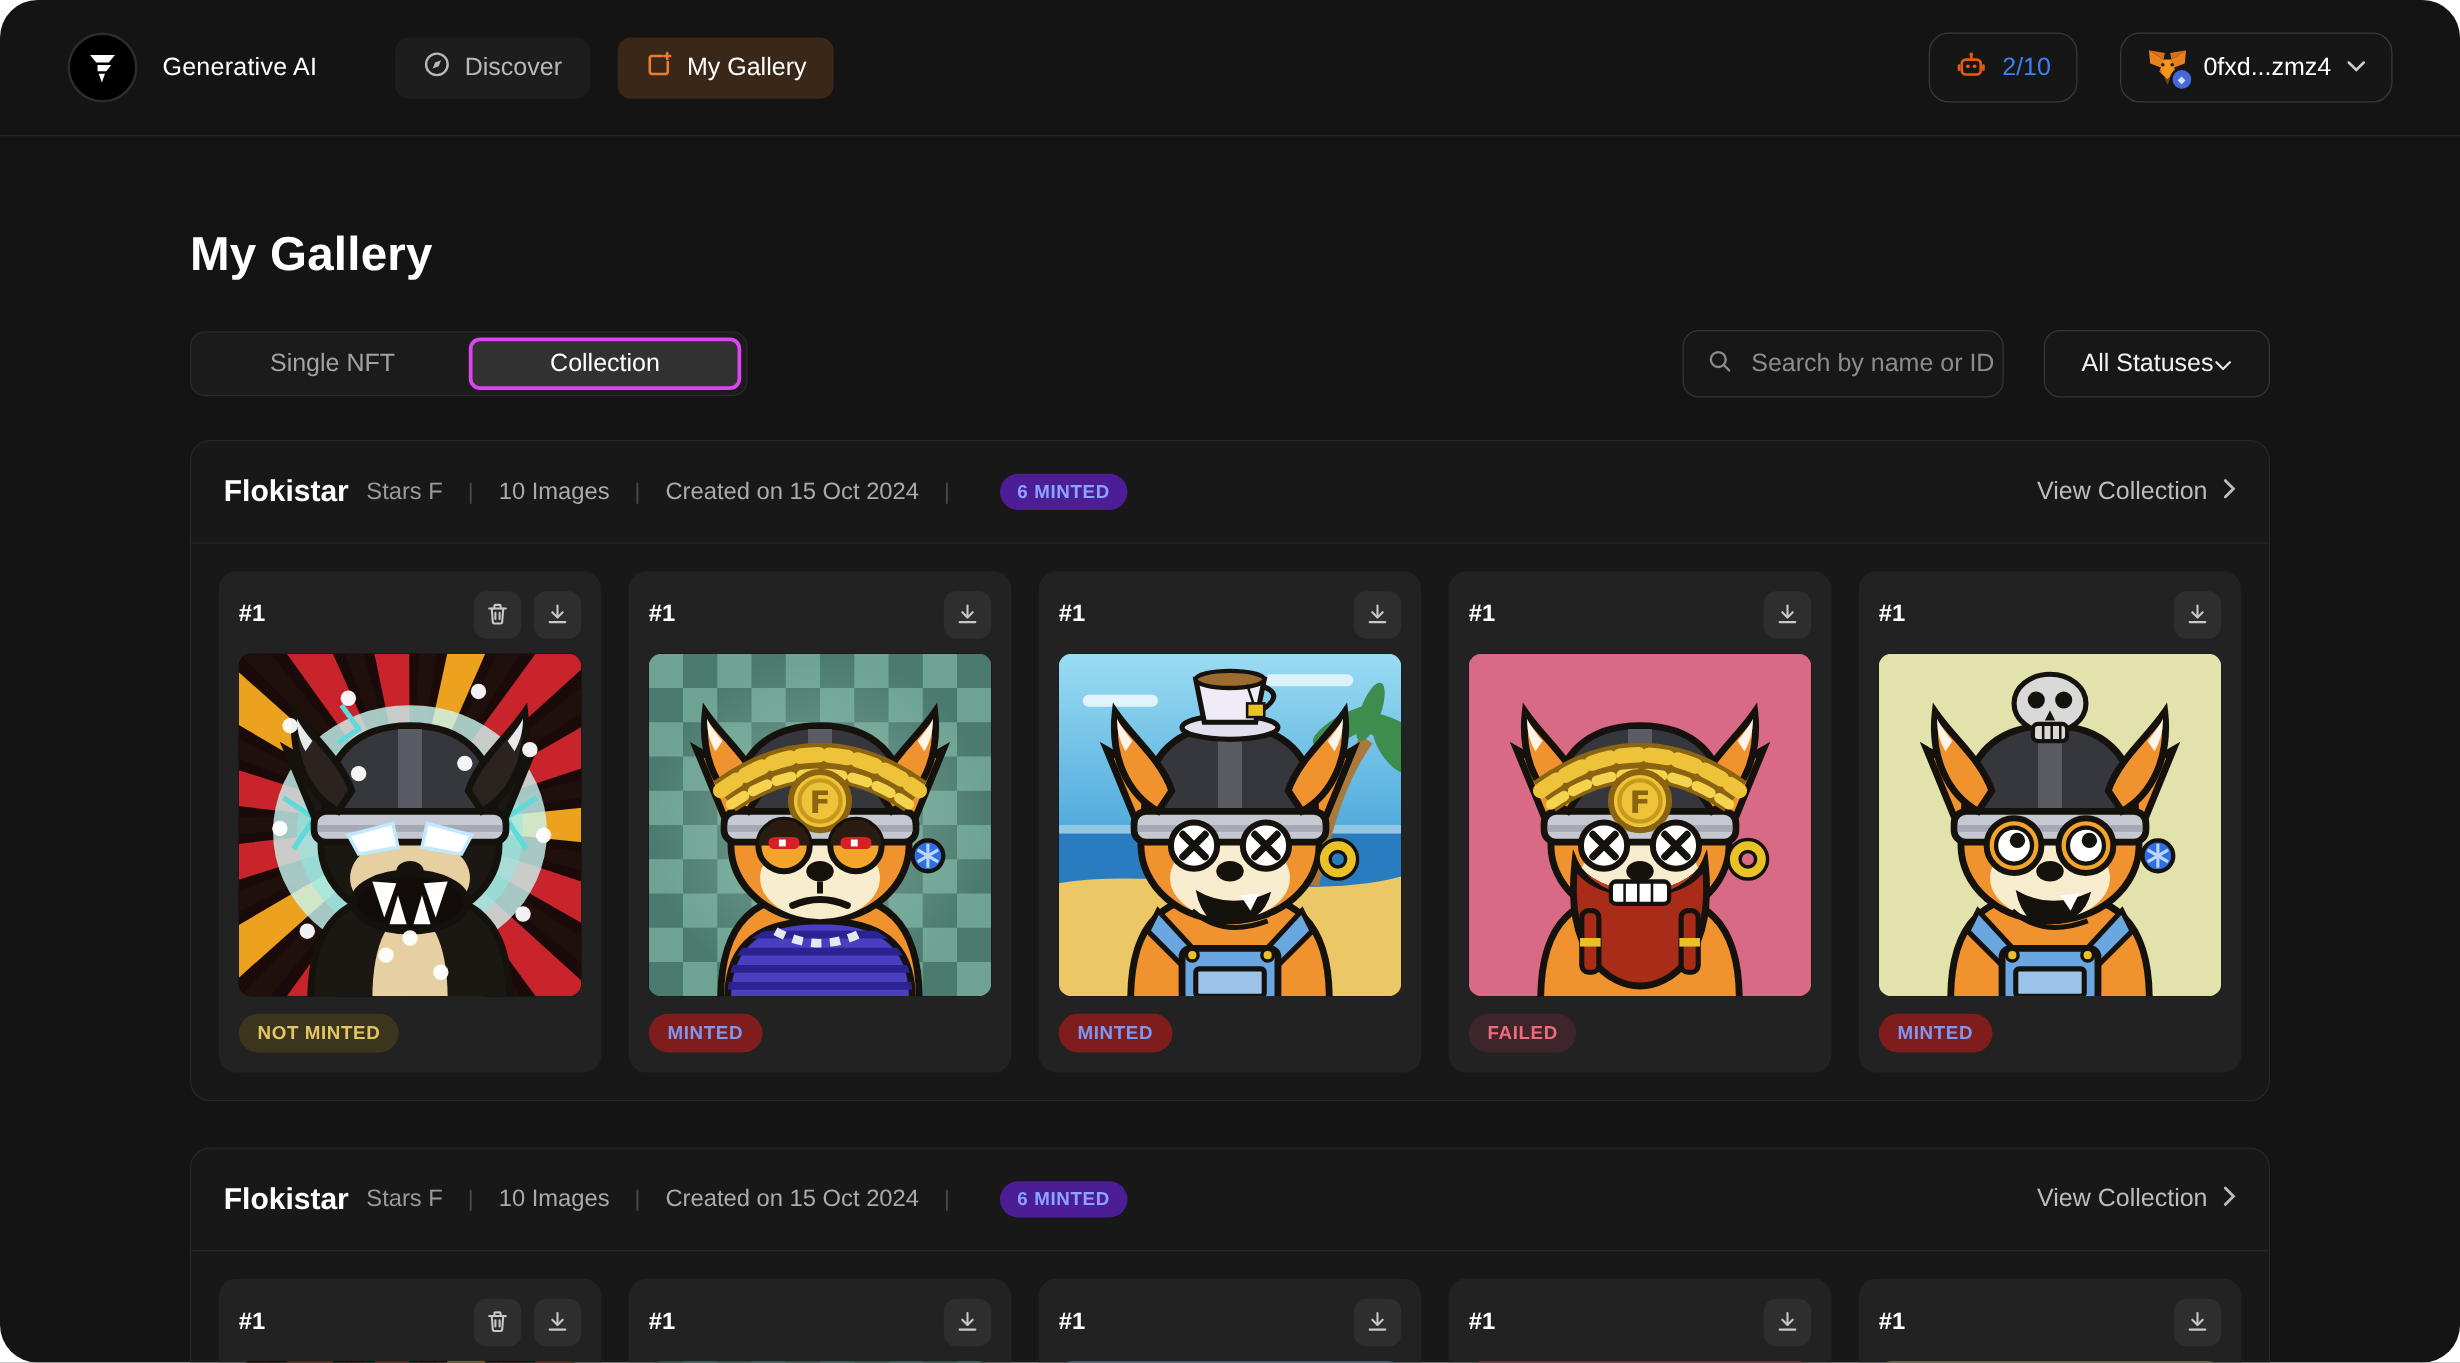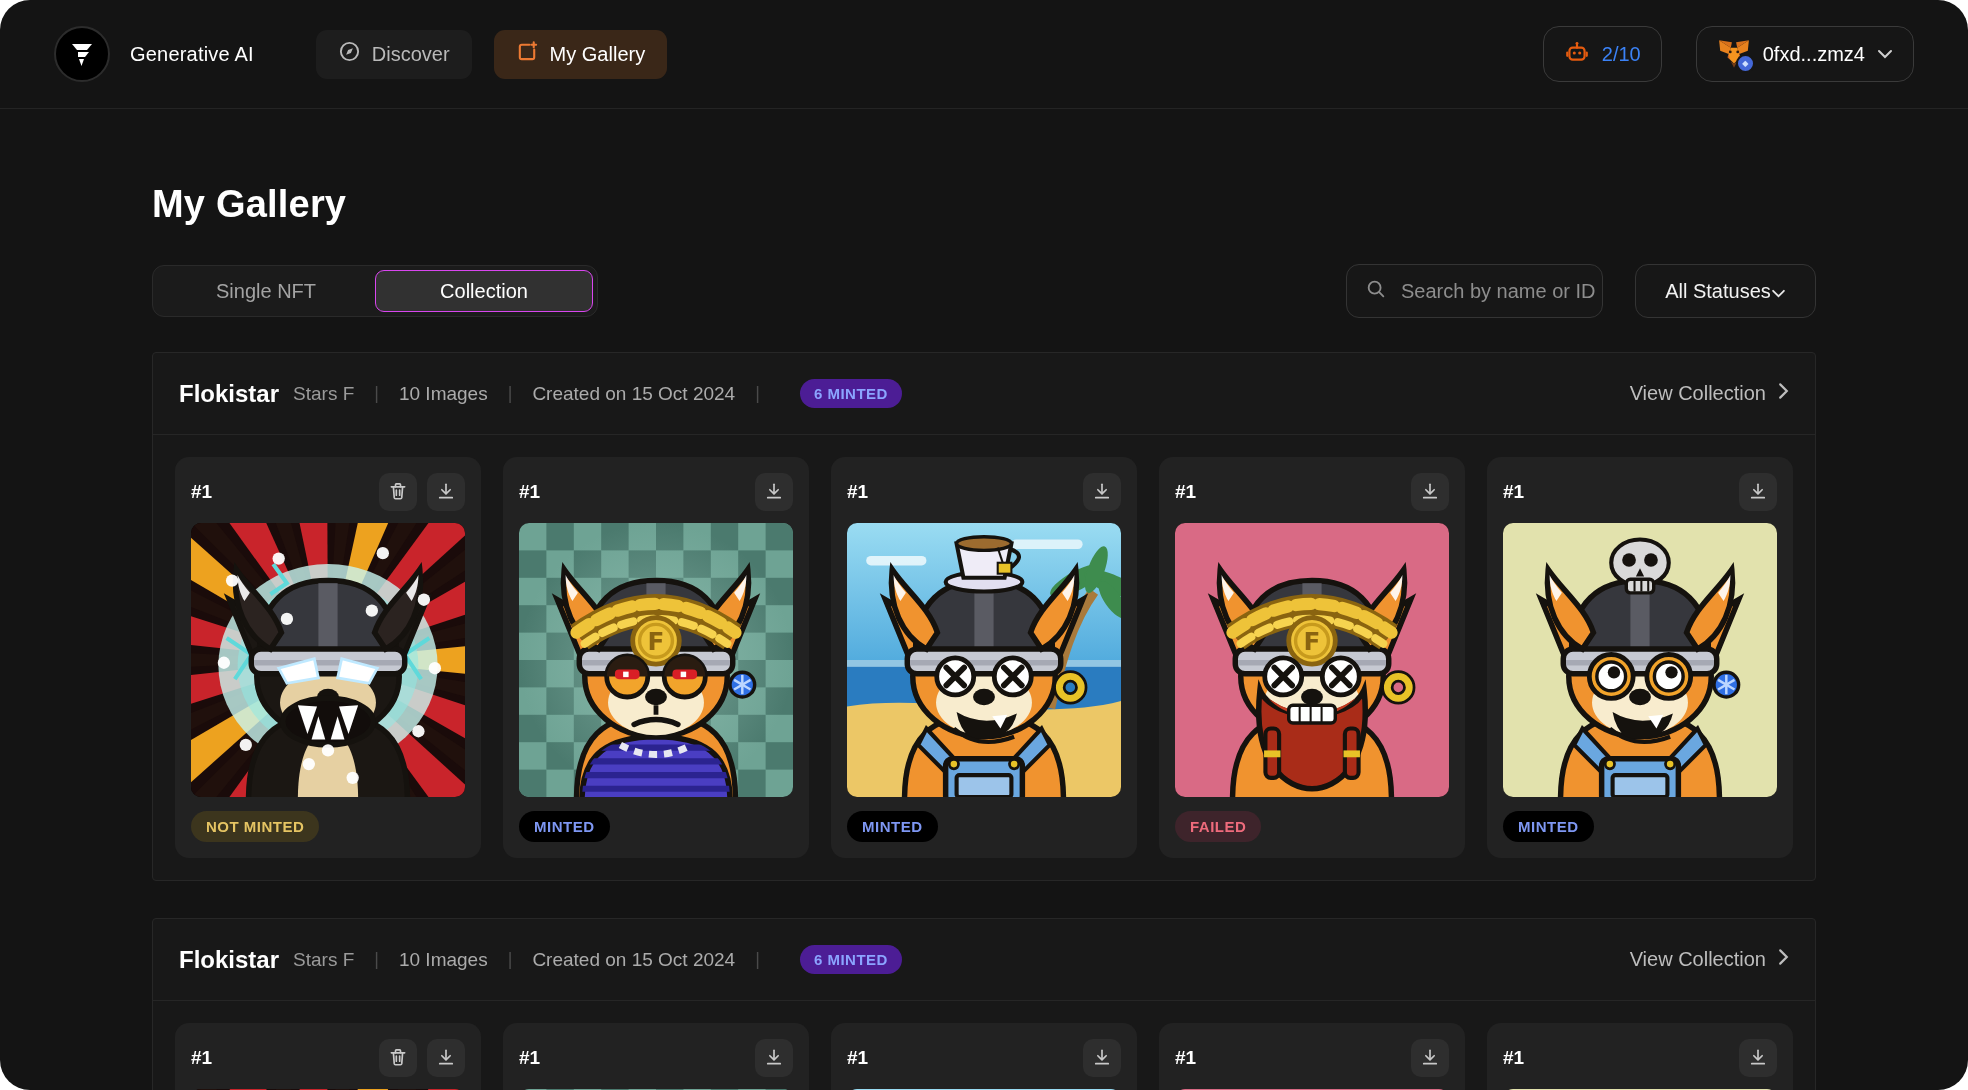--- a/index.html
+++ b/index.html
@@ -20,49 +20,49 @@
   .wallet .txt{color:#fff;font-weight:500;}
   .fox-wrap{position:relative;width:34px;height:32px;}
   .eth-badge{position:absolute;right:-4px;bottom:-3px;width:15px;height:15px;border-radius:50%;background:#4468d8;border:2px solid #161616;display:flex;align-items:center;justify-content:center;font-size:8px;color:#cfe0ff;}
 
   
   .main{padding:0 152px;}
   .page-title{margin:74px 0 0 0;font-size:38px;font-weight:700;letter-spacing:.2px;}
   .controls{margin-top:38px;display:flex;align-items:center;}
   .tabs{display:flex;background:#1b1b1b;border:1px solid #2a2a2a;border-radius:12px;padding:4px;}
   .tab{width:218px;height:42px;display:flex;align-items:center;justify-content:center;font-size:20px;border-radius:9px;color:#a3a3a3;cursor:pointer;}
-  .tab.active{background:#313131;border:1px solid #d946ef;color:#fff;box-sizing:border-box;text-align:center;}
+  .tab.active{background:#313131;border:3px solid #d946ef;color:#fff;box-sizing:border-box;text-align:center;}
   .controls .spacer{flex:1;}
   .search-box{width:257px;height:54px;box-sizing:border-box;display:flex;align-items:center;gap:12px;padding:0 18px;border:1px solid #343434;border-radius:13px;background:#171717;}
   .search-box input{flex:1;background:transparent;border:none;outline:none;color:#ddd;font-size:20px;font-family:"Liberation Sans",sans-serif;}
   .search-box input::placeholder{color:#8d8d8d;}
   .status-filter{margin-left:32px;width:181px;height:54px;box-sizing:border-box;display:flex;align-items:center;justify-content:center;padding:0 20px;border:1px solid #343434;border-radius:13px;background:#171717;font-size:20px;color:#f2f2f2;cursor:pointer;}
 
   
-  .collection{margin-top:34px;background:#181818;border:1px solid #272727;border-radius:4px;overflow:hidden;}
+  .collection{margin-top:34px;background:#181818;border:1px solid #272727;border-radius:16px;overflow:hidden;}
   .coll-header{display:flex;align-items:center;padding:26px 26px;}
   .coll-title{font-size:24px;font-weight:700;}
   .coll-sub{font-size:19px;color:#9a9a9a;margin-left:14px;}
   .sep{color:#4a4a4a;font-size:18px;margin:0 20px;}
   .coll-meta{font-size:19px;color:#ababab;}
   .badge{display:inline-flex;align-items:center;border-radius:999px;font-weight:700;letter-spacing:.5px;}
   .badge.coll-minted{margin-left:20px;padding:6px 14px;font-size:15px;color:#8ba4ff;background:#4c1d95;}
   .view-link{margin-left:auto;display:flex;align-items:center;gap:12px;font-size:20px;color:#bdbdbd;cursor:pointer;}
   .coll-divider{height:1px;background:#262626;}
   .nft-grid{display:grid;grid-template-columns:repeat(5,1fr);gap:22px;padding:22px;}
   .nft-card{background:#222222;border-radius:14px;padding:16px;box-sizing:border-box;}
   .nft-head{display:flex;align-items:center;}
   .nft-id{font-size:19px;font-weight:600;color:#fff;}
   .nft-actions{margin-left:auto;display:flex;gap:10px;}
   .icon-btn{width:38px;height:38px;border-radius:10px;background:#2e2e2e;display:flex;align-items:center;justify-content:center;border:none;cursor:pointer;}
   .nft-img{margin-top:12px;width:100%;aspect-ratio:1/1;border-radius:10px;overflow:hidden;background:#000;}
   .nft-img svg{display:block;width:100%;height:100%;}
   .nft-status{margin-top:14px;}
   .nft-status .badge{padding:7px 15px;font-size:15px;}
-  .st-minted{color:#7e97f3;background:#000000;}
+  .st-minted{color:#7e97f3;background:#7f1d1d;}
   .st-not{color:#e5c463;background:#3c351d;}
   .st-failed{color:#ee6b7c;background:#3e242b;}
 </style>
 </head>
 <body>
 
 <div class="window">
 
   <div class="navbar">
     <div class="logo">

